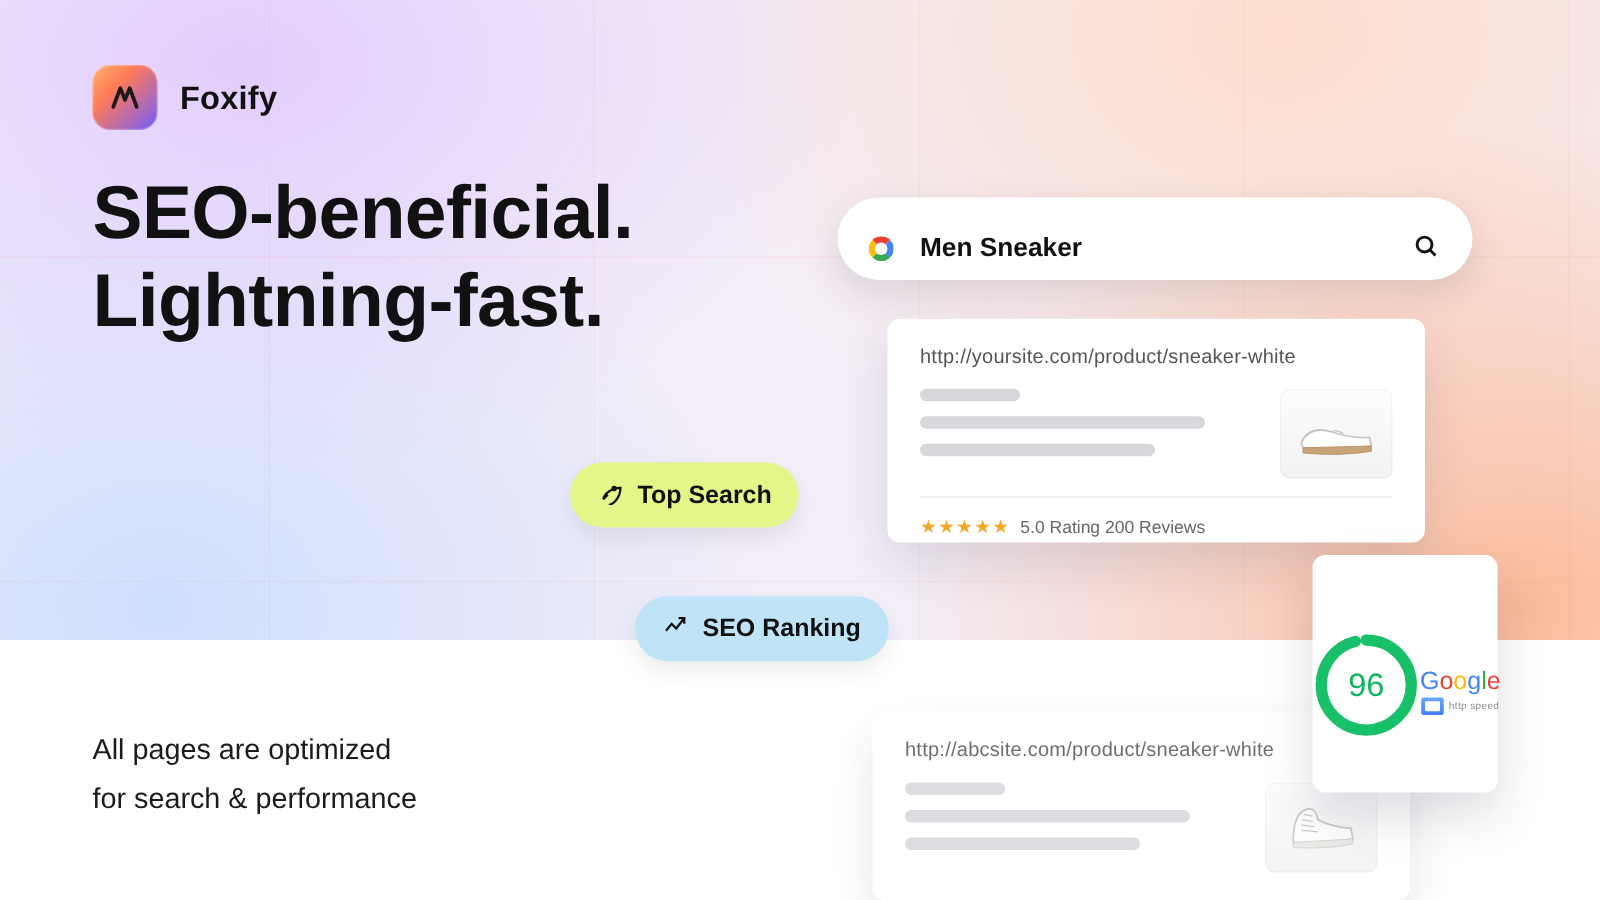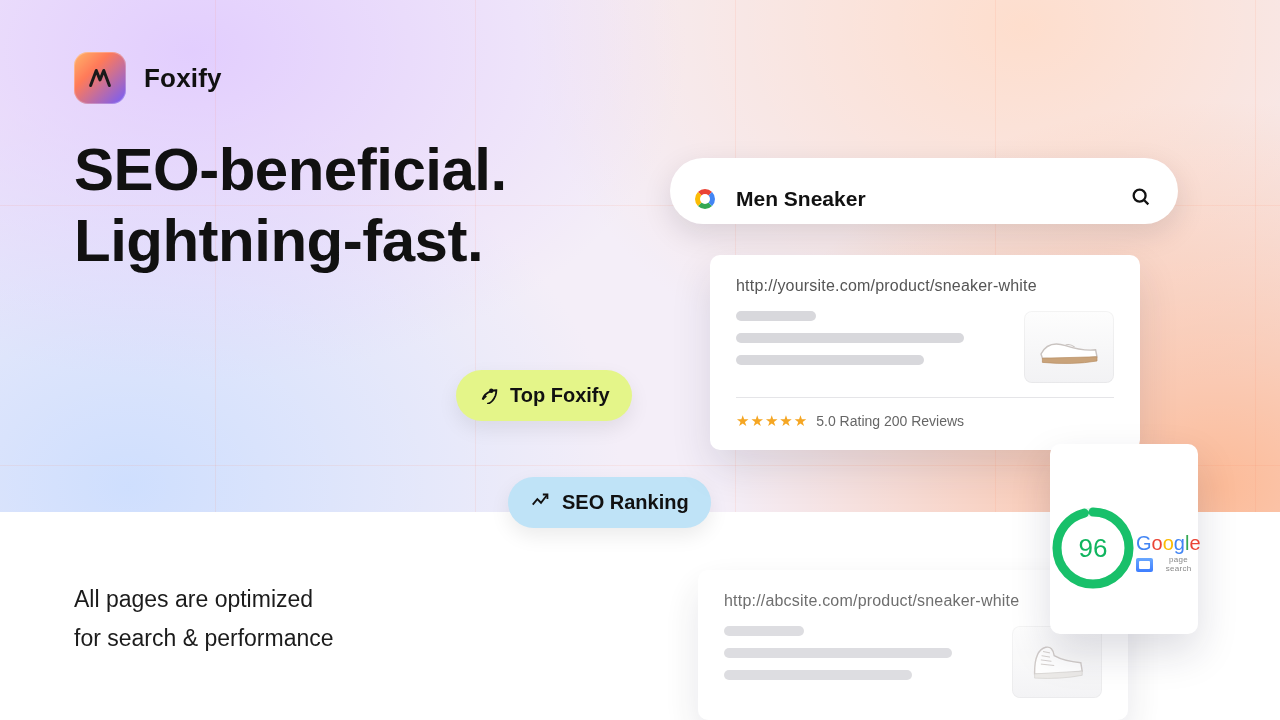--- a/index.html
+++ b/index.html
@@ -55,21 +55,21 @@
   }
   .g-logo { width:26px; height:26px; border-radius:50%; position:relative; flex:0 0 auto; }
   .g-logo::before { content:""; position:absolute; inset:3px; border:5px solid; border-color:#ea4335 #4285f4 #34a853 #fbbc05; border-radius:50%; }
   .search-text { margin-left:18px; font-size:21px; font-weight:700; color:#111; flex:1; }
   .search-icon svg { width:22px; height:22px; stroke:#111; stroke-width:2.5; fill:none; }
 
   
   .result-card {
     position:absolute; background:#fff; border-radius:10px;
     box-shadow:0 18px 40px rgba(30,30,60,0.12);
-    padding:22px 26px 20px 26px;
+    padding:22px 26px 4px 26px;
   }
   .card1 { left:710px; top:255px; width:430px; }
   .card2 { left:698px; top:570px; width:430px; height:150px; overflow:hidden; opacity:0.85; }
   .card2::after { content:""; position:absolute; left:0; right:0; bottom:0; height:60px;
     background:linear-gradient(to bottom, rgba(255,255,255,0), rgba(255,210,180,0.0)); }
   .result-url { font-size:16px; color:#555; margin-bottom:16px; letter-spacing:0.2px; }
   .result-flex { display:flex; gap:20px; }
   .result-lines { flex:1; }
   .ph { background:#d8d8dc; border-radius:6px; height:10px; margin-bottom:12px; }
   .ph.w1{width:30%} .ph.w2{width:85%} .ph.w3{width:70%}
@@ -135,21 +135,21 @@
   </div>
 
   <div class="pill green">
     <span>
       <svg viewBox="0 0 24 24">
           <path d="M5 19c1-4 4-7 9-9 3-1 5-1 6-1 0 1 0 3-1 6-2 5-5 8-9 9"></path>
           <path d="M9 15l-4 4"></path>
           <circle cx="14.5" cy="9.5" r="1.4"></circle>
         </svg>
     </span>
-    <span>Top Foxify</span>
+    <span>Top Search</span>
   </div>
   <div class="pill blue">
     <span>
       <svg viewBox="0 0 24 24">
           <path d="M3 17l5-6 4 4 7-9"></path>
           <path d="M14 6h5v5"></path>
         </svg>
     </span>
     <span>SEO Ranking</span>
   </div>
@@ -216,19 +216,19 @@
       <svg width="86" height="86" viewBox="0 0 86 86">
         <circle cx="43" cy="43" r="36" fill="none" stroke="#e6f7ee" stroke-width="9"></circle>
         <circle cx="43" cy="43" r="36" fill="none" stroke="#18c06a" stroke-width="9" stroke-linecap="round" stroke-dasharray="226" stroke-dashoffset="9"></circle>
       </svg>
       <div class="score">96</div>
     </div>
     <div class="ps-label">
       <div class="ps-google" aria-label="Google"><span class="g1">G</span><span class="g2">o</span><span class="g3">o</span><span class="g4">g</span><span class="g5">l</span><span class="g6">e</span></div>
       <div class="ps-sub">
         <span class="ps-sub-icon"></span>
-        <span class="ps-sub-text">page search</span>
+        <span class="ps-sub-text">http speed</span>
       </div>
     </div>
   </div>
 
   <div class="fade-bottom"></div>
 </div>
 
 </body></html>

